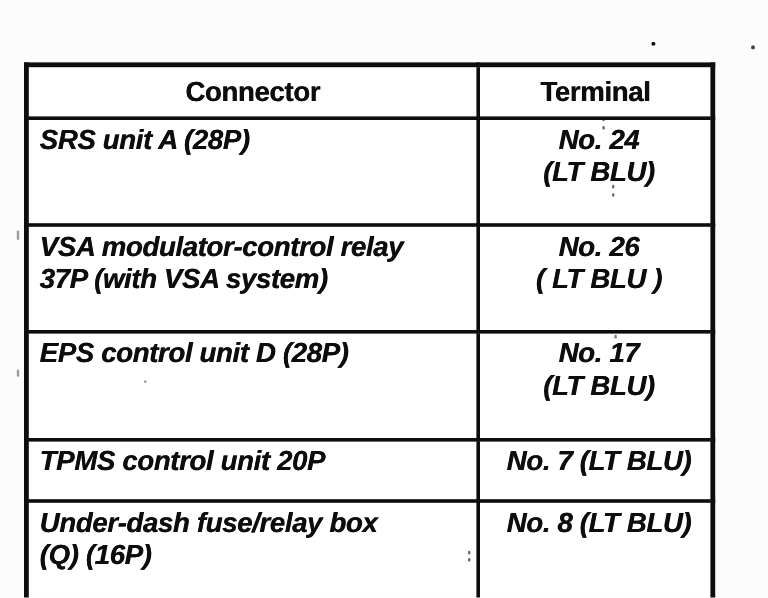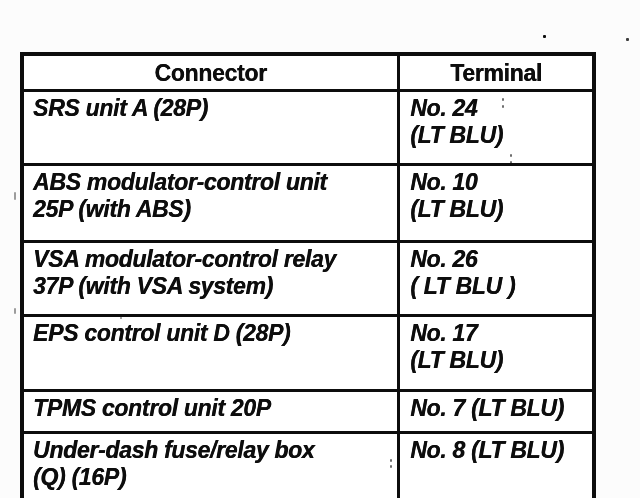--- a/index.html
+++ b/index.html
@@ -40,21 +40,21 @@
     vertical-align: top;
     overflow: hidden;
   }
   th {
     text-align: center;
     vertical-align: middle;
     padding: 0;
     line-height: 24px;
   }
   td { padding: 3px 4px 0 9px; line-height: 27px; font-style: italic; }
-  td.t-cell { padding-left: 10px; }
+  td.t-cell { padding-left: 10px; text-align: center; }
   .line:empty { display: none; }
   .speck {
     position: absolute;
     background: var(--ink);
     border-radius: 1px;
   }
 </style>
 </head>
 <body>
 
@@ -75,30 +75,20 @@
       <td class="c-cell">
         <div class="line">SRS unit A (28P)</div>
 
       </td>
       <td class="t-cell">
         <div class="line">No. 24</div>
         <div class="line">(LT BLU)</div>
       </td>
     </tr>
 
-    <tr style="height:62px">
-      <td class="c-cell">
-        <div class="line">ABS modulator-control unit</div>
-        <div class="line">25P (with ABS)</div>
-      </td>
-      <td class="t-cell">
-        <div class="line">No. 10</div>
-        <div class="line">(LT BLU)</div>
-      </td>
-    </tr>
 
     <tr style="height:60px">
       <td class="c-cell">
         <div class="line">VSA modulator-control relay</div>
         <div class="line">37P (with VSA system)</div>
       </td>
       <td class="t-cell">
         <div class="line">No. 26</div>
         <div class="line">( LT BLU )</div>
       </td>

